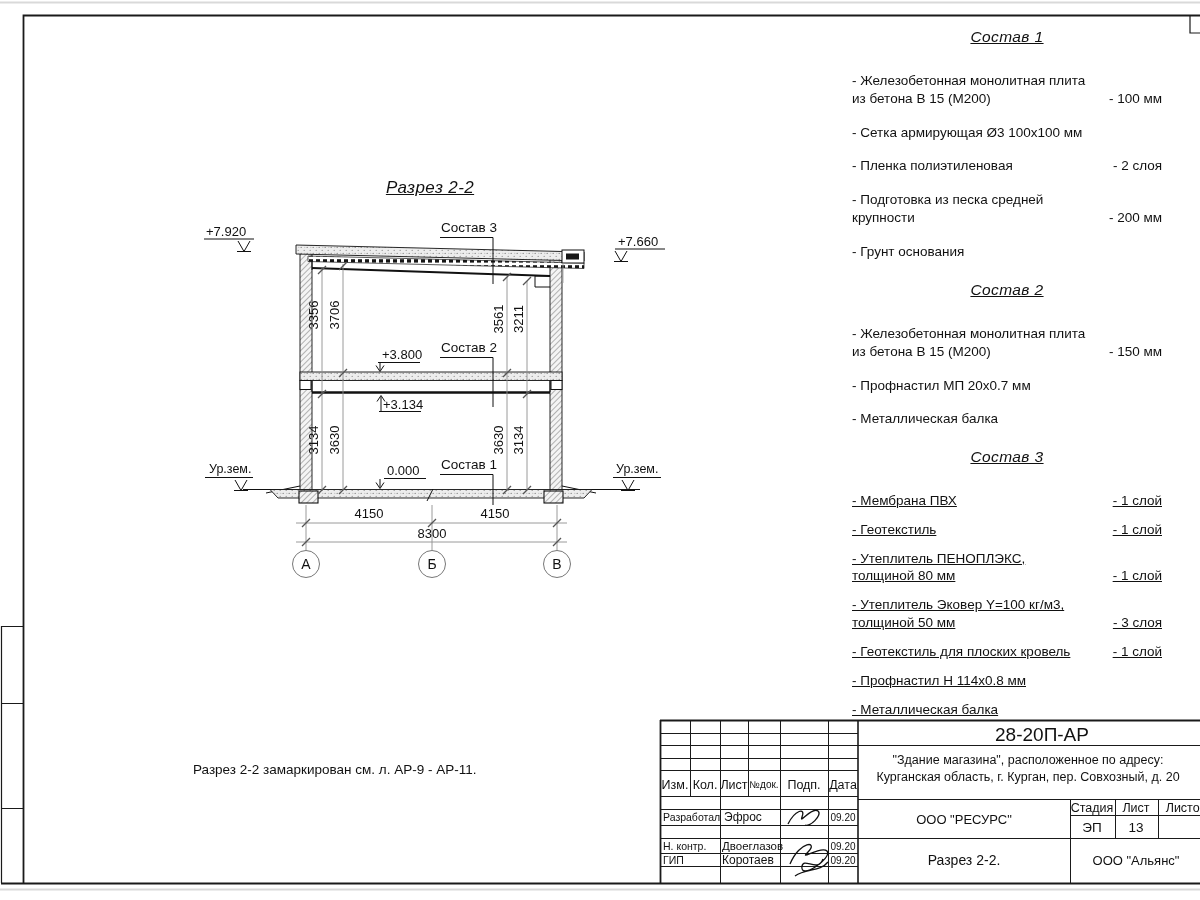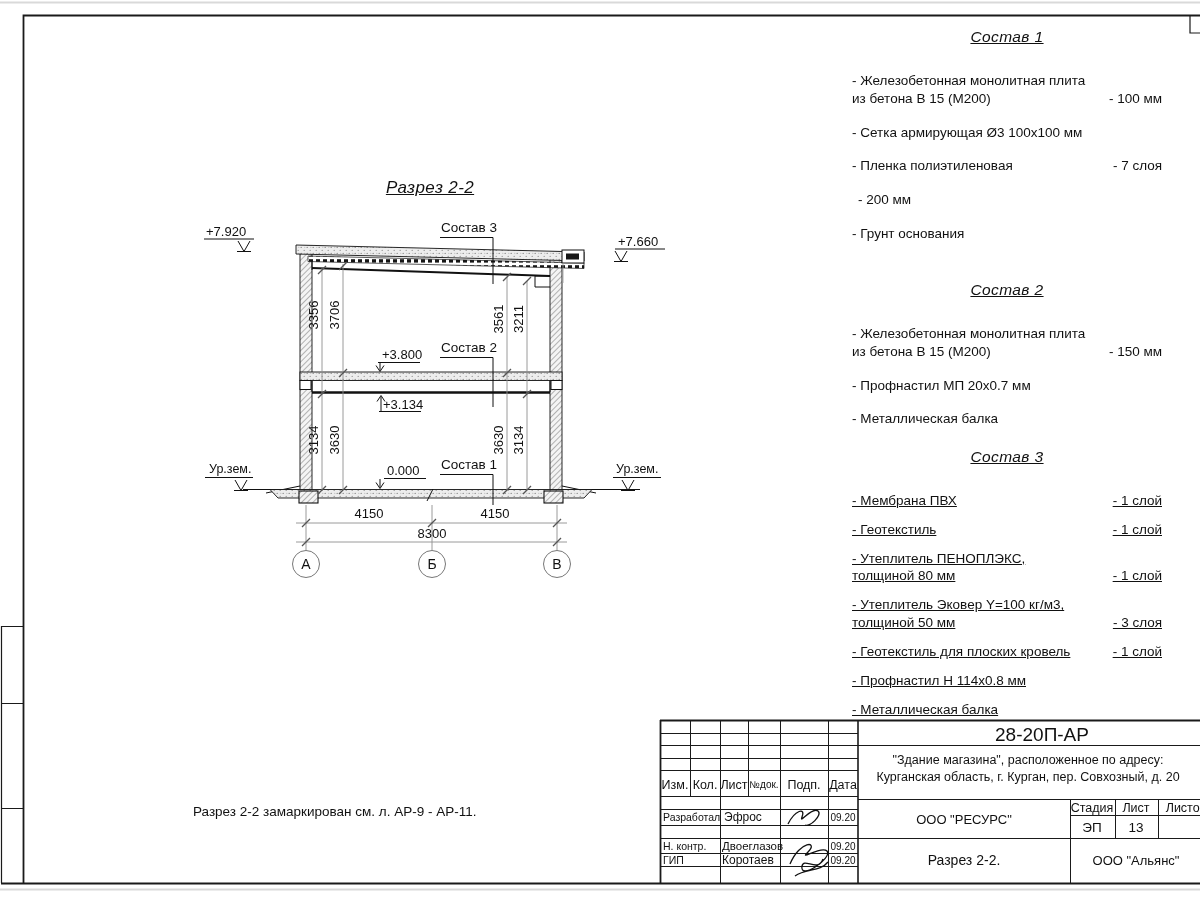--- a/index.html
+++ b/index.html
@@ -9,21 +9,21 @@
   svg text{font-family:"Liberation Sans",sans-serif;fill:#111;}
   .comp{position:absolute;left:852px;width:310px;}
   .comp-title{font-size:15.5px;font-style:italic;text-align:center;
               text-decoration:underline;letter-spacing:.4px;margin-bottom:26px;}
   .comp-row{display:flex;justify-content:space-between;align-items:flex-end;
             font-size:13.5px;line-height:1.32;}
   .c1 .comp-row,.c2 .comp-row{margin-bottom:16px;}
   .c3 .comp-row{margin-bottom:11px;text-decoration:underline;}
   .comp-name{white-space:pre-line;}
   .comp-val{white-space:nowrap;padding-left:6px;}
-  .note{position:absolute;left:193px;top:804px;font-size:13.5px;}
+  .note{position:absolute;left:193px;top:762px;font-size:13.5px;}
   .sec-title{position:absolute;left:330px;top:178px;width:200px;text-align:center;
              font-size:17px;font-style:italic;text-decoration:underline;letter-spacing:.4px;}
 </style>
 </head>
 <body>
 
 <svg width="1200" height="900" viewBox="0 0 1200 900">
   <defs>
     <pattern id="speck" width="6" height="6" patternUnits="userSpaceOnUse">
       <rect width="6" height="6" fill="#ededed"></rect>
@@ -214,23 +214,25 @@
     <div class="comp-name">- Железобетонная  монолитная плита
 из бетона В 15 (М200)</div>
     <div class="comp-val">- 100 мм</div>
   </div>
   <div class="comp-row">
     <div class="comp-name">- Сетка армирующая Ø3 100х100 мм</div>
     <div class="comp-val"></div>
   </div>
   <div class="comp-row">
     <div class="comp-name">- Пленка полиэтиленовая</div>
-    <div class="comp-val">-  7 слоя</div>
-  </div>
-  <div class="comp-row">
+    <div class="comp-val">-  2 слоя</div>
+  </div>
+  <div class="comp-row">
+    <div class="comp-name">- Подготовка из песка средней
+крупности</div>
     <div class="comp-val">- 200 мм</div>
   </div>
   <div class="comp-row">
     <div class="comp-name">- Грунт основания</div>
     <div class="comp-val"></div>
   </div>
 </div>
 
 <div class="comp c2" style="top:281px">
   <div class="comp-title">Состав 2</div>

